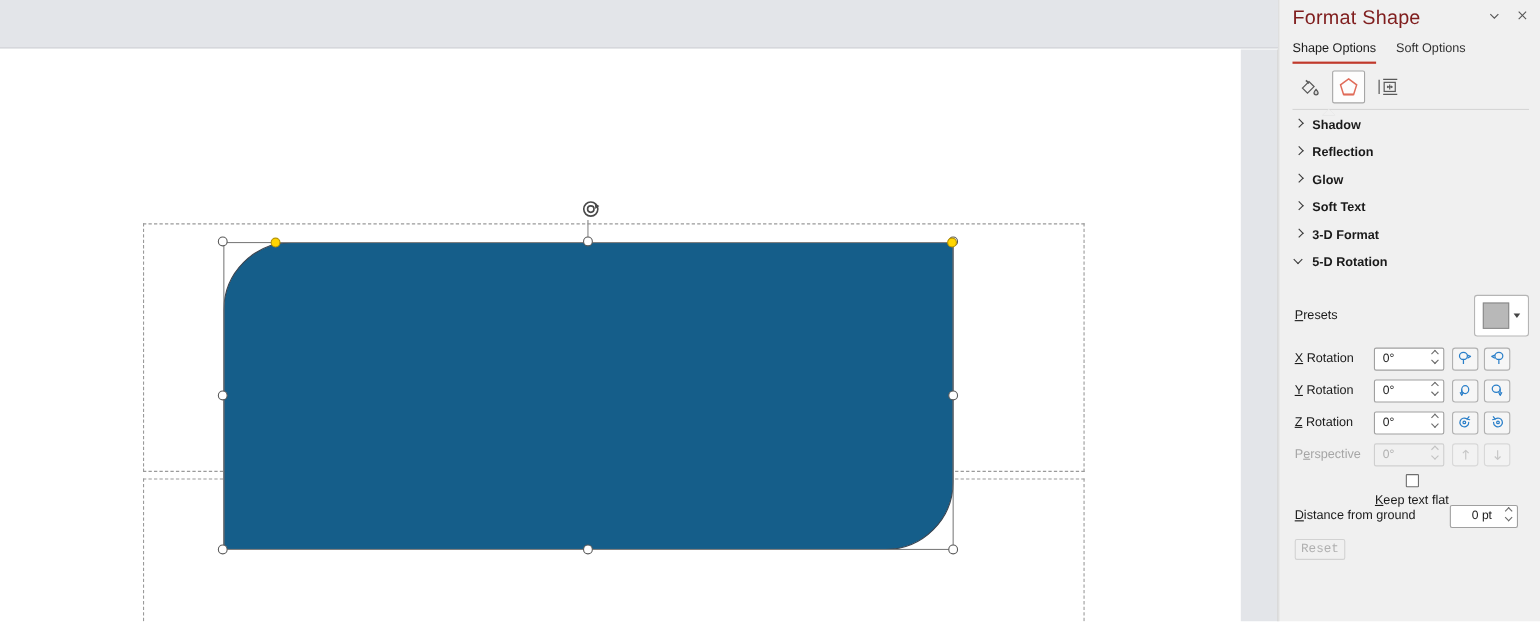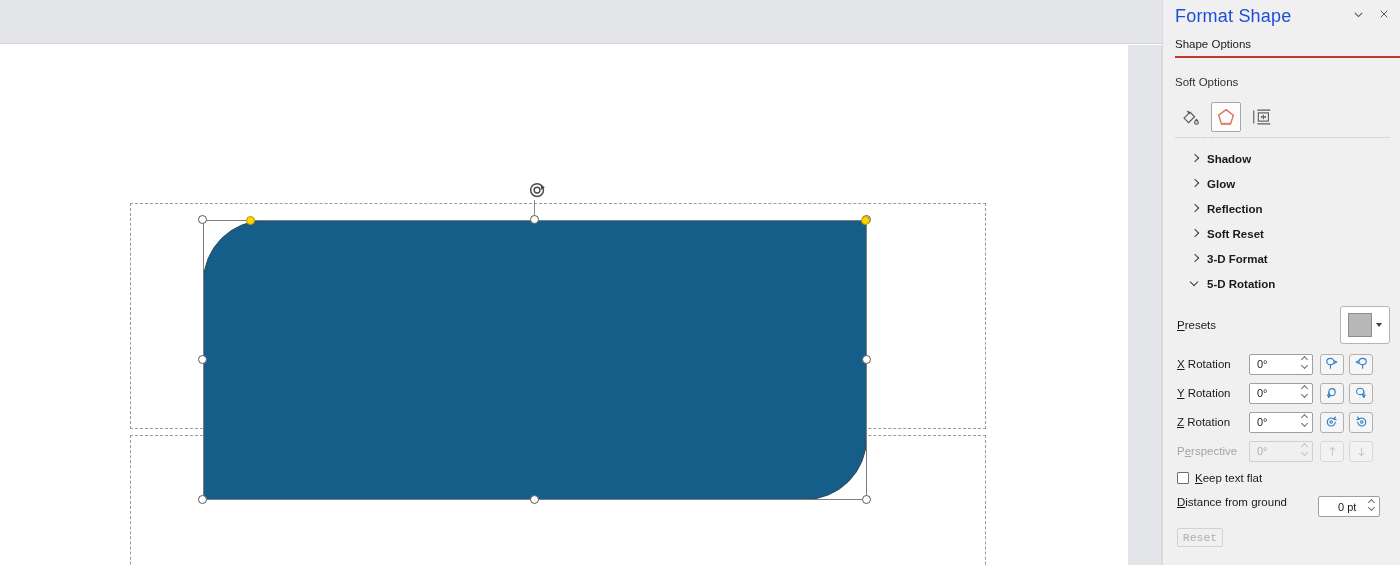--- a/index.html
+++ b/index.html
@@ -71,34 +71,34 @@
   
   .pane {
     position: absolute; left: 1162px; top: 0; width: 238px; height: 565px;
     background: #f0f0f0;
     border-left: 1px solid #dadada;
   }
   .pane-header {
     position: relative; height: 30px; padding: 2px 8px 0 12px;
   }
   .pane-title {
-    font-size: 18px; color: #1d4ed8; font-weight: 400; letter-spacing: .2px;
+    font-size: 18px; color: #7f1d1d; font-weight: 400; letter-spacing: .2px;
     line-height: 28px;
   }
   .pane-btn {
     position: absolute; top: 2px; width: 24px; height: 24px;
     display: flex; align-items: center; justify-content: center;
     color: #555; font-size: 13px; cursor: pointer;
   }
   .btn-collapse { right: 30px; }
   .btn-close    { right: 4px; }
 
   
   .pane-tabs {
-    display: flex; gap: 18px; padding: 8px 0 0 12px; flex-direction: column;
+    display: flex; gap: 18px; padding: 8px 0 0 12px;
   }
   .pane-tab {
     font-size: 11.5px; color: #333; padding-bottom: 6px;
     border-bottom: 2px solid transparent; cursor: pointer; white-space: nowrap;
   }
   .pane-tab.active { border-bottom-color: #c0392b; color: #1a1a1a; }
 
   
   .icon-strip {
     position: relative; display: flex; align-items: center;
@@ -123,22 +123,22 @@
   .strip-caret-o {
     position: absolute; left: 39px; bottom: -5px;
     width: 0; height: 0;
     border-left: 6px solid transparent; border-right: 6px solid transparent;
     border-bottom: 6px solid #d6d6d6;
   }
 
   
   .sections { padding: 8px 0 0 0; }
   .section-head {
-    display: flex; align-items: center; gap: 7px;
-    height: 25px; padding-left: 28px; cursor: pointer;
+    display: flex; align-items: flex-start; gap: 7px;
+    height: 25px; padding-left: 14px; cursor: pointer;
   }
   .chev {
     width: 9px; height: 9px; flex: none; color: #333;
     display: inline-block; position: relative;
   }
   .chev::before {
     content: ""; position: absolute; left: 1px; top: 1px;
     width: 5px; height: 5px;
     border-right: 1.6px solid #3a3a3a; border-bottom: 1.6px solid #3a3a3a;
     transform: rotate(-45deg);
@@ -207,29 +207,29 @@
   .rot-btns { display: flex; gap: 5px; margin-left: 7px; }
   .rot-btn {
     width: 24px; height: 21px; background: #f6f6f6;
     border: 1px solid #b0b0b0; border-radius: 3px;
     display: flex; align-items: center; justify-content: center;
     cursor: pointer; color: #2a7fc9;
   }
   .rot-btn.disabled { border-color: #d8d8d8; background: #f2f2f2; color: #c6c6c6; cursor: default; }
 
   
-  .cb-row { display: flex; align-items: center; gap: 6px; margin: 4px 0 9px 0; height: 18px; }
+  .cb-row { display: flex; align-items: center; gap: 6px; margin: 4px 0 9px 0; height: 18px; flex-direction: column; }
   .cb {
     width: 12px; height: 12px; background: #fff;
     border: 1px solid #6e6e6e; border-radius: 1px; flex: none; cursor: pointer;
   }
   .cb-label { font-size: 11.5px; color: #1a1a1a; }
 
   
-  .dist-row { display: flex; align-items: flex-start; height: 22px; margin-bottom: 10px; }
+  .dist-row { display: flex; align-items: center; height: 22px; margin-bottom: 10px; }
   .dist-label { font-size: 11.5px; color: #1a1a1a; flex: none; }
   .dist-spin { margin-left: auto; margin-right: 10px; width: 62px; padding-left: 12px; }
 
   
   .reset-btn {
     width: 46px; height: 19px; background: #f0f0f0;
     border: 1px solid #d2d2d2; border-radius: 2px;
     font-size: 11.5px; color: #b0b0b0;
     display: flex; align-items: center; justify-content: center; font-family: Liberation Mono, monospace;
   }
@@ -323,31 +323,31 @@
 
     <div class="sections">
 
       <div class="section-head">
         <span class="chev"></span>
         <span class="section-label">Shadow</span>
       </div>
 
       <div class="section-head">
         <span class="chev"></span>
+        <span class="section-label">Reflection</span>
+      </div>
+
+      <div class="section-head">
+        <span class="chev"></span>
         <span class="section-label">Glow</span>
       </div>
 
       <div class="section-head">
         <span class="chev"></span>
-        <span class="section-label">Reflection</span>
-      </div>
-
-      <div class="section-head">
-        <span class="chev"></span>
-        <span class="section-label">Soft Reset</span>
+        <span class="section-label">Soft Text</span>
       </div>
 
       <div class="section-head">
         <span class="chev"></span>
         <span class="section-label">3-D Format</span>
       </div>
 
       <div class="section-head">
         <span class="chev open"></span>
         <span class="section-label">5-D Rotation</span>

